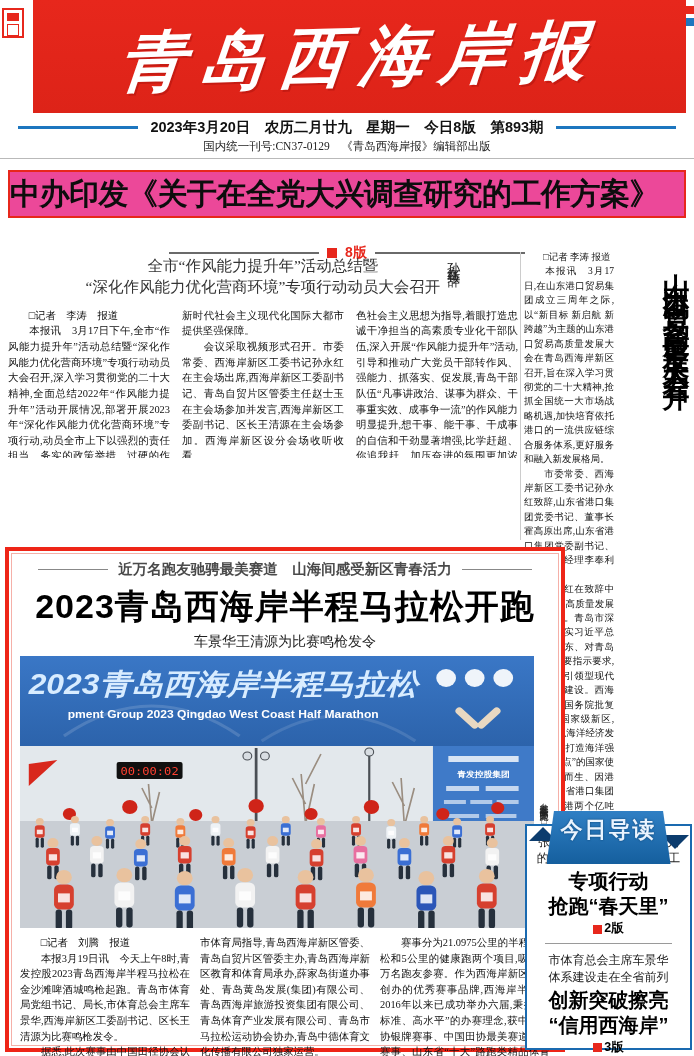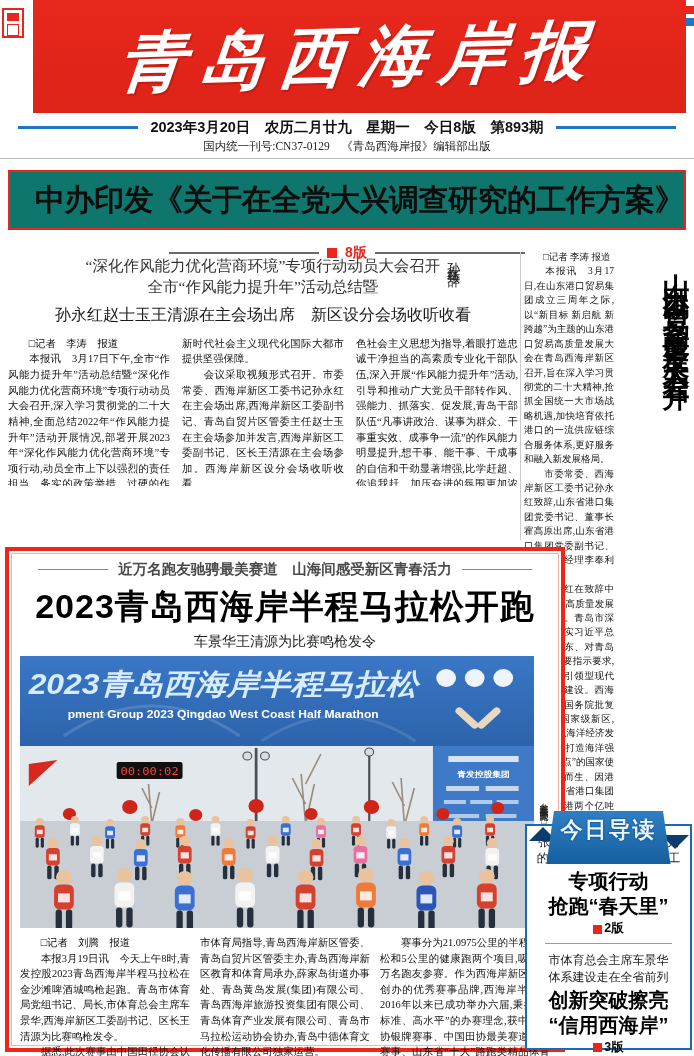--- a/index.html
+++ b/index.html
@@ -17,22 +17,22 @@
   .stamp-right { position:absolute; right:0; top:6px; width:8px; height:40px; }
   .stamp-right i { display:block; width:8px; height:8px; margin-bottom:4px; }
 
   .dateline { position:absolute; left:0; top:118px; width:694px; display:flex; align-items:center; justify-content:center; gap:12px; }
   .blue-rule { height:3px; background:#1d76bf; flex:0 0 120px; }
   .date-text { font-family:"Liberation Sans", sans-serif; font-weight:bold; font-size:14.5px; color:#111; white-space:nowrap; }
   .issueline { position:absolute; left:0; top:139px; width:694px; text-align:center; font-size:11.5px; color:#222; }
   .gray-div { position:absolute; left:0; top:158px; width:694px; height:1px; background:#b9b9b9; }
 
   
-  .topbox { position:absolute; left:8px; top:170px; width:678px; height:60px; border:2px solid #e7271c;
-    display:flex; align-items:center; justify-content:flex-end; background:#0f766e; }
+  .topbox { position:absolute; left:8px; top:170px; width:678px; height:48px; border:2px solid #e7271c;
+    display:flex; align-items:center; justify-content:flex-start; background:#ec4899; }
   .topbox h1 { font-family:"Liberation Sans", sans-serif; font-weight:900; font-size:30px; letter-spacing:-0.5px; color:#0d0d0d; white-space:nowrap; }
   .pageref8 { position:absolute; left:0; top:244px; width:694px; display:flex; align-items:center; justify-content:center; gap:8px; }
   .pageref8 .dash { width:150px; height:2px; background:#6a6a6a; }
   .sq { display:inline-block; width:10px; height:10px; background:#e7271c; vertical-align:middle; }
   .ref8-text { color:#e7271c; font-family:"Liberation Sans", sans-serif; font-weight:bold; font-size:14px; }
 
   
   .lead { position:absolute; left:8px; top:256px; width:510px; }
   .lead .kick { text-align:center; font-size:15.5px; color:#333; line-height:1.35; }
   .lead h2 { text-align:center; font-family:"Liberation Sans", sans-serif; font-weight:900; color:#000; line-height:1.12; margin-top:4px; }
@@ -112,23 +112,22 @@
     <h1>中办印发《关于在全党大兴调查研究的工作方案》</h1>
   </div>
   <div class="pageref8">
     <div class="dash"></div>
     <span class="sq"></span>
     <span class="ref8-text">8版</span>
     <div class="dash"></div>
   </div>
 
   <div class="lead">
+    <div class="kick">全市“作风能力提升年”活动总结暨</div>
     <div class="kick">“深化作风能力优化营商环境”专项行动动员大会召开</div>
-    <div class="kick">全市“作风能力提升年”活动总结暨</div>
-    <div class="deck">孙永红赵士玉王清源在主会场出席　新区设分会场收听收看</div>
     <div class="cols">
       <div class="col">　　□记者　李涛　报道
 　　本报讯　3月17日下午,全市“作风能力提升年”活动总结暨“深化作风能力优化营商环境”专项行动动员大会召开,深入学习贯彻党的二十大精神,全面总结2022年“作风能力提升年”活动开展情况,部署开展2023年“深化作风能力优化营商环境”专项行动,动员全市上下以强烈的责任担当、务实的政策举措、过硬的作风能力,全力打造一流营商环境,为建设</div>
       <div class="col">新时代社会主义现代化国际大都市提供坚强保障。
 　　会议采取视频形式召开。市委常委、西海岸新区工委书记孙永红在主会场出席,西海岸新区工委副书记、青岛自贸片区管委主任赵士玉在主会场参加并发言,西海岸新区工委副书记、区长王清源在主会场参加。西海岸新区设分会场收听收看。
 　　会议指出,去年以来,全市各级各部门坚持以习近平新时代中国特</div>
       <div class="col">色社会主义思想为指导,着眼打造忠诚干净担当的高素质专业化干部队伍,深入开展“作风能力提升年”活动,引导和推动广大党员干部转作风、强能力、抓落实、促发展,青岛干部队伍“凡事讲政治、谋事为群众、干事重实效、成事争一流”的作风能力明显提升,想干事、能干事、干成事的自信和干劲显著增强,比学赶超、你追我赶、加压奋进的氛围更加浓厚。我们要持续巩固拓展(下转第二版)</div>
     </div>
   </div>
 

